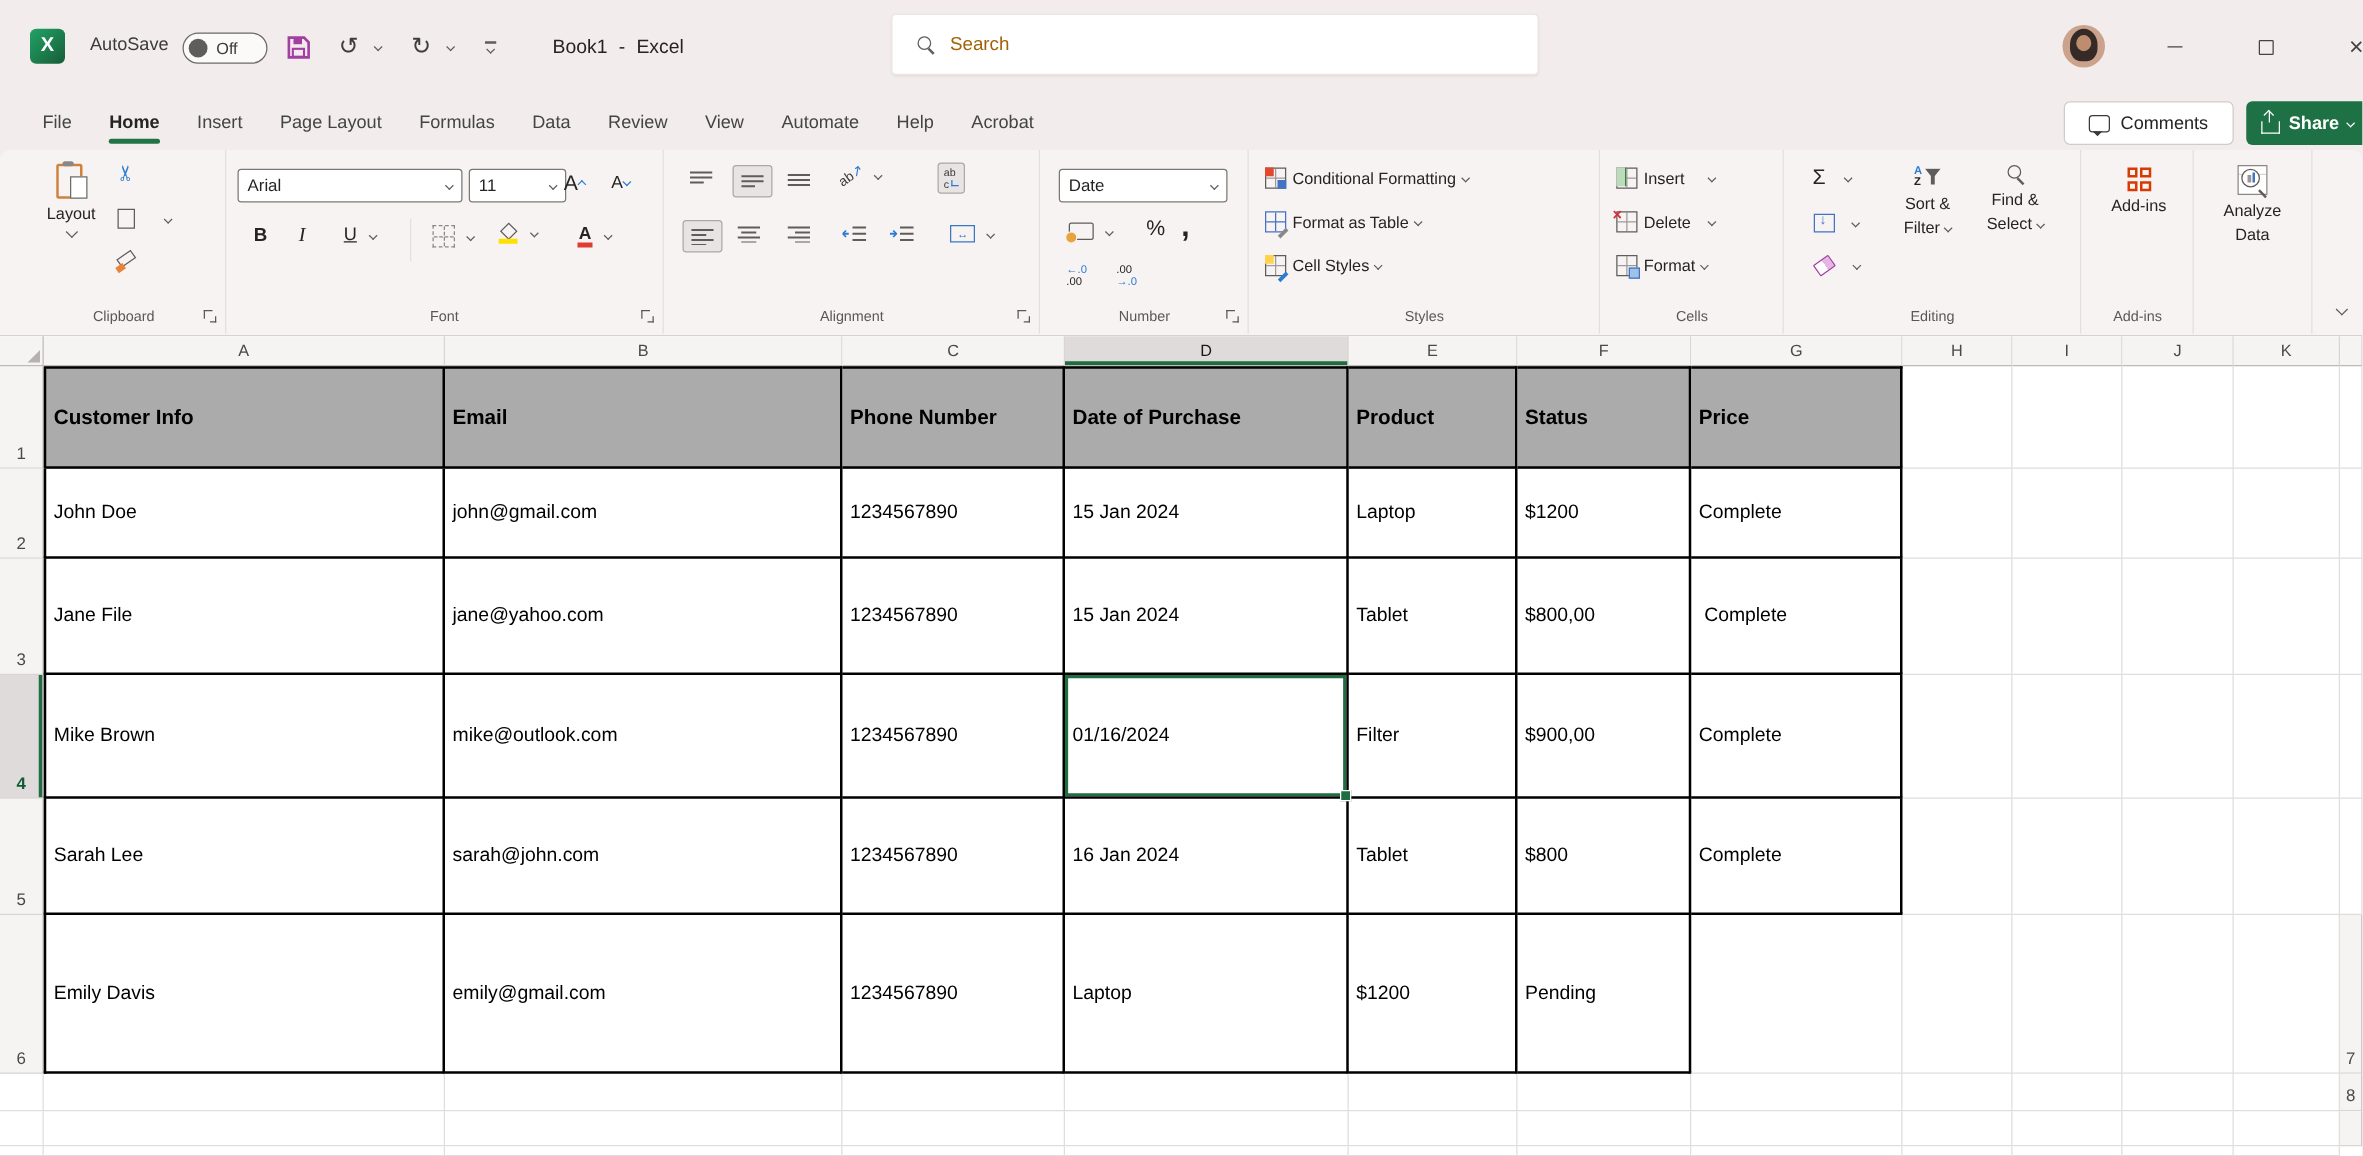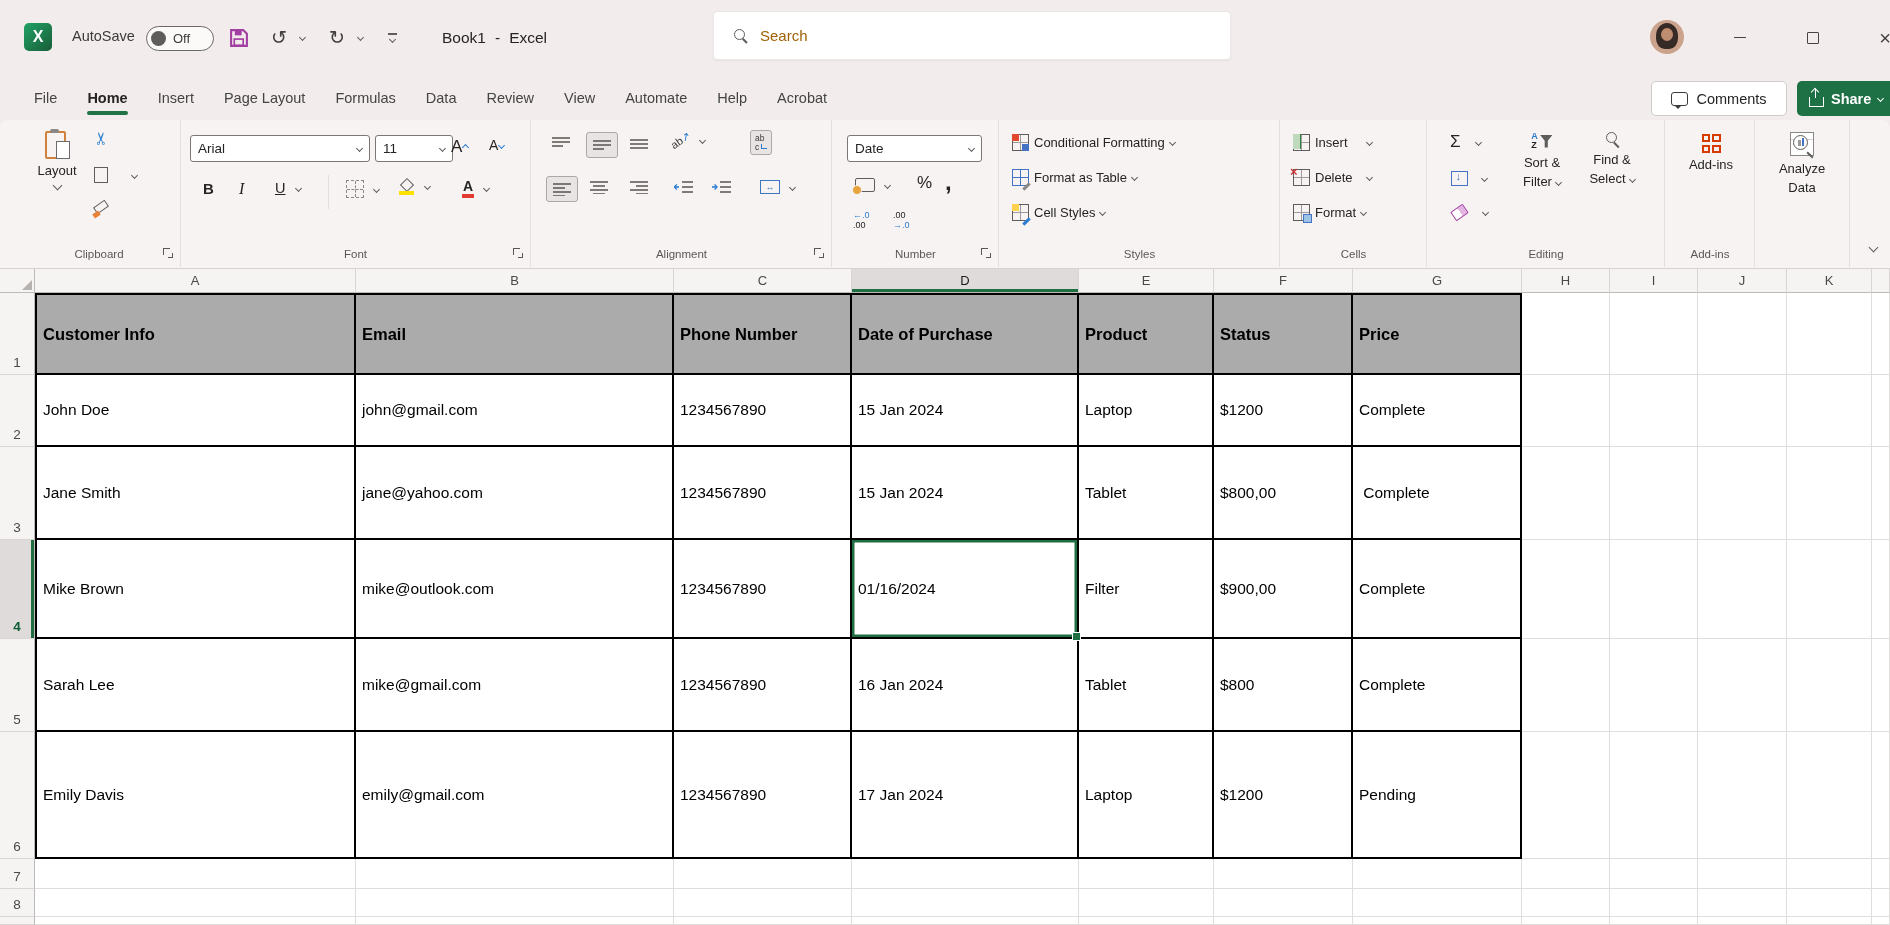--- a/index.html
+++ b/index.html
@@ -579,21 +579,21 @@
       <div class="cell tcell">15 Jan 2024</div>
       <div class="cell tcell">Laptop</div>
       <div class="cell tcell">$1200</div>
       <div class="cell tcell">Complete</div>
       <div class="cell"></div>
       <div class="cell"></div>
       <div class="cell"></div>
       <div class="cell"></div>
       <div class="cell"></div>
       <div class="rh">3</div>
-      <div class="cell tcell t-first">Jane Smith</div>
+      <div class="cell tcell t-first">Jane File</div>
       <div class="cell tcell">jane@yahoo.com</div>
       <div class="cell tcell">1234567890</div>
       <div class="cell tcell">15 Jan 2024</div>
       <div class="cell tcell">Tablet</div>
       <div class="cell tcell">$800,00</div>
       <div class="cell tcell">&nbsp;Complete</div>
       <div class="cell"></div>
       <div class="cell"></div>
       <div class="cell"></div>
       <div class="cell"></div>
@@ -606,36 +606,35 @@
       <div class="cell tcell">Filter</div>
       <div class="cell tcell">$900,00</div>
       <div class="cell tcell">Complete</div>
       <div class="cell"></div>
       <div class="cell"></div>
       <div class="cell"></div>
       <div class="cell"></div>
       <div class="cell"></div>
       <div class="rh">5</div>
       <div class="cell tcell t-first">Sarah Lee</div>
-      <div class="cell tcell">mike@gmail.com</div>
+      <div class="cell tcell">sarah@john.com</div>
       <div class="cell tcell">1234567890</div>
       <div class="cell tcell">16 Jan 2024</div>
       <div class="cell tcell">Tablet</div>
       <div class="cell tcell">$800</div>
       <div class="cell tcell">Complete</div>
       <div class="cell"></div>
       <div class="cell"></div>
       <div class="cell"></div>
       <div class="cell"></div>
       <div class="cell"></div>
       <div class="rh">6</div>
       <div class="cell tcell t-first">Emily Davis</div>
       <div class="cell tcell">emily@gmail.com</div>
       <div class="cell tcell">1234567890</div>
-      <div class="cell tcell">17 Jan 2024</div>
       <div class="cell tcell">Laptop</div>
       <div class="cell tcell">$1200</div>
       <div class="cell tcell">Pending</div>
       <div class="cell"></div>
       <div class="cell"></div>
       <div class="cell"></div>
       <div class="cell"></div>
       <div class="cell"></div>
       <div class="rh">7</div>
       <div class="cell"></div>

